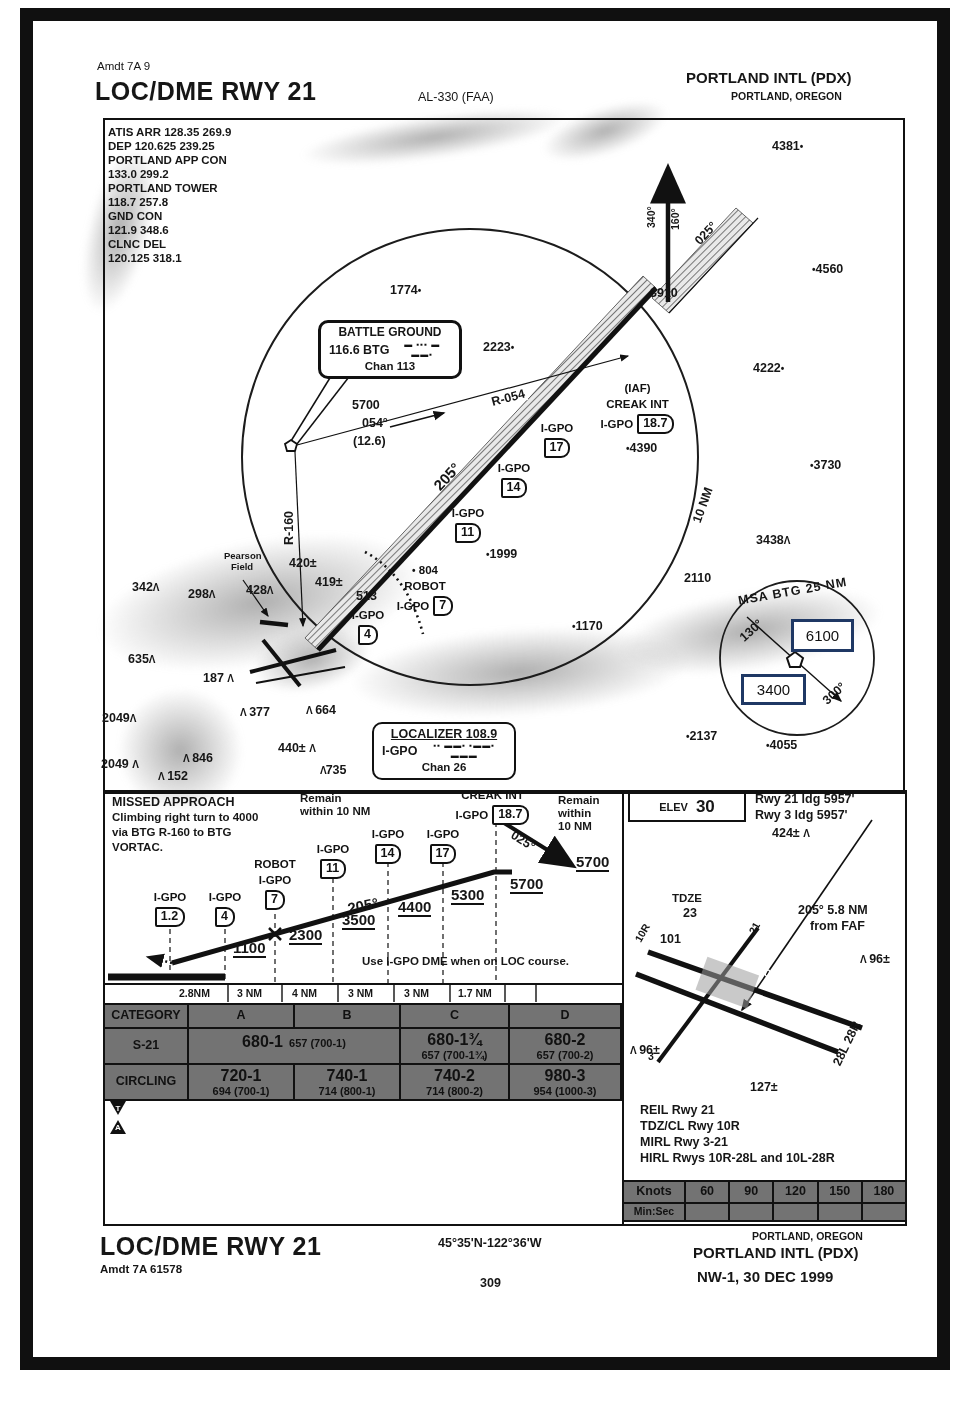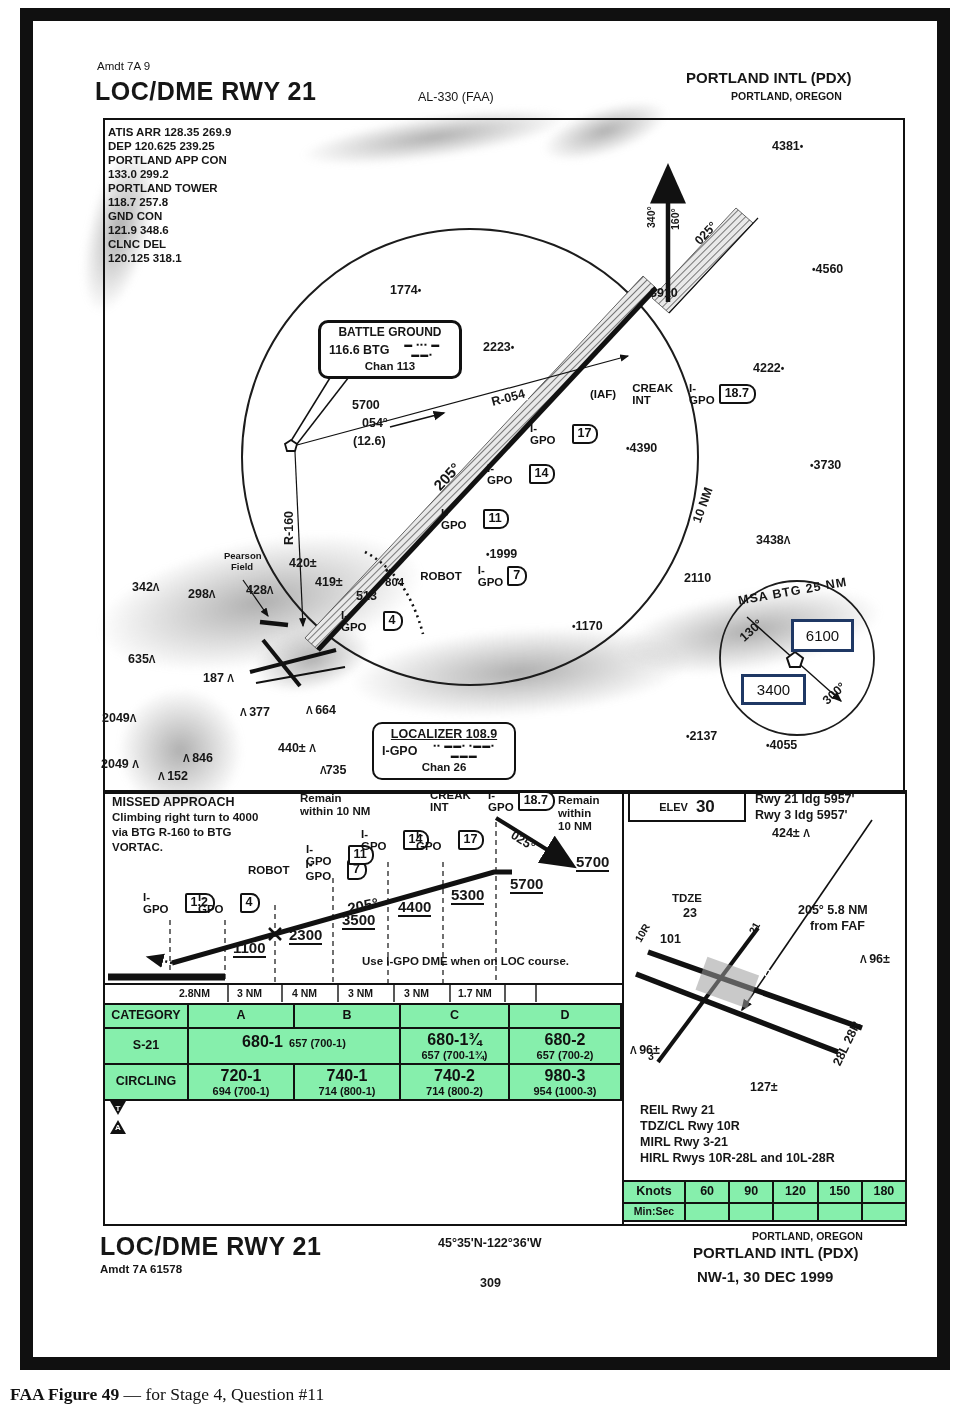--- a/index.html
+++ b/index.html
@@ -7,35 +7,35 @@
         font-family:"Liberation Sans",sans-serif;color:#111;}
   .frame{position:absolute;left:20px;top:8px;width:904px;height:1336px;border:13px solid #101010;background:#fff;}
   .box{position:absolute;border:2px solid #111;background:transparent;}
   .t{position:absolute;font-weight:700;font-size:11.5px;line-height:1.15;white-space:nowrap;color:#161616;}
   .s9{font-size:9.5px}.s10{font-size:10.5px}.s12{font-size:12.5px}
   .s15{font-size:15px}.s25{font-size:25px;letter-spacing:.5px}
   .light{font-weight:400}
   .alt{font-size:15px;border-bottom:2.5px solid #111;padding-bottom:0;line-height:1.05;}
   .dbox{display:inline-block;border:2px solid #111;border-radius:2px 9px 9px 2px;padding:0 5px 1px 4px;
         font-size:12.5px;font-weight:700;background:#fff;line-height:1.2;}
-  .fix{position:absolute;display:flex;flex-direction:row;align-items:center;gap:16px;font-weight:700;}
+  .fix{position:absolute;display:flex;flex-direction:column;align-items:center;gap:4px;font-weight:700;}
   .fix .lbl{font-size:11.5px;}
   .navbox{position:absolute;border:3px solid #111;border-radius:10px;background:#fff;text-align:center;
           padding:3px 8px;line-height:1.25;}
   .bluebox{position:absolute;border:3px solid #1F3864;background:#fff;color:#111;font-size:15px;font-weight:400;
            display:flex;align-items:center;justify-content:center;z-index:6;}
   .twr{font-style:normal;font-size:10px;font-weight:700;letter-spacing:-1px;}
   .dot{font-style:normal;font-size:10px;font-weight:700;}
   .terr{position:absolute;border-radius:50%;
         background:radial-gradient(closest-side,rgba(110,110,110,.55),rgba(140,140,140,.28) 60%,rgba(160,160,160,0));
         filter:blur(3px);z-index:1;}
   svg.overlay{position:absolute;left:0;top:0;z-index:2;}
   .t,.fix,.navbox,.box{z-index:3;}
   .grid{position:absolute;display:grid;background:#111;padding:2px;gap:2px;z-index:4;}
-  .grid .c{background:#86efac;display:flex;align-items:center;justify-content:center;
+  .grid .c{background:#737373;display:flex;align-items:center;justify-content:center;
            flex-direction:column;font-weight:700;line-height:1.1;}
   .c .main{font-size:16px;}.c .sub{font-size:11px;font-weight:700;}
   .c.inline{flex-direction:row;gap:6px;align-items:baseline;padding-top:4px;}
   .tri{position:absolute;width:16px;height:14px;background:#111;display:flex;align-items:center;
        justify-content:center;color:#fff;font-size:8px;font-weight:700;z-index:4;}
   .tri.down{clip-path:polygon(0 0,100% 0,50% 100%);}
   .tri.up{clip-path:polygon(50% 0,100% 100%,0 100%);}
   .caption{position:absolute;left:10px;top:1384px;font-family:"Liberation Serif",serif;font-size:17.5px;z-index:5;}
   .caption b{font-weight:700;}
   .morse{font-size:8px;letter-spacing:1px;}
@@ -409,14 +409,13 @@
   </div>
 
   <span class="t s25" style="left:100px;top:1232px">LOC/DME RWY 21</span>
   <span class="t" style="left:100px;top:1263px">Amdt 7A 61578</span>
   <span class="t s12" style="left:438px;top:1236px">45°35'N-122°36'W</span>
   <span class="t s12" style="left:480px;top:1276px">309</span>
   <span class="t s10" style="left:752px;top:1230px">PORTLAND, OREGON</span>
   <span class="t s15" style="left:693px;top:1244px">PORTLAND INTL (PDX)</span>
   <span class="t s15" style="left:697px;top:1268px">NW-1, 30 DEC 1999</span>
 
-  <div class="caption"><b>FAA Figure 49</b><span> — for Stage 4, Question #11</span></div>
 </div>
 
 </body></html>

